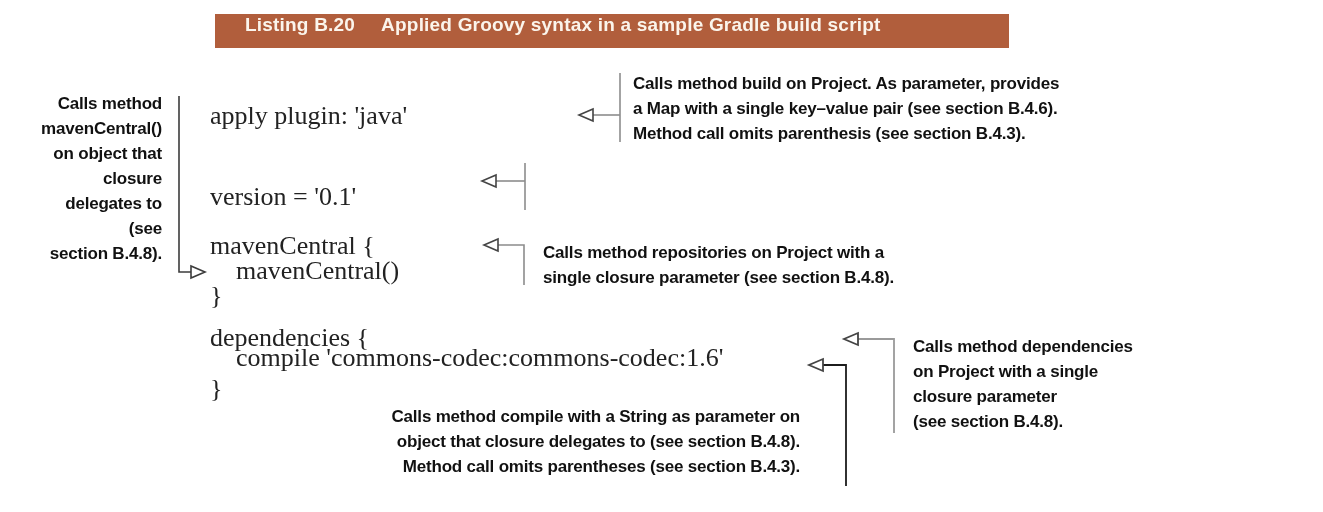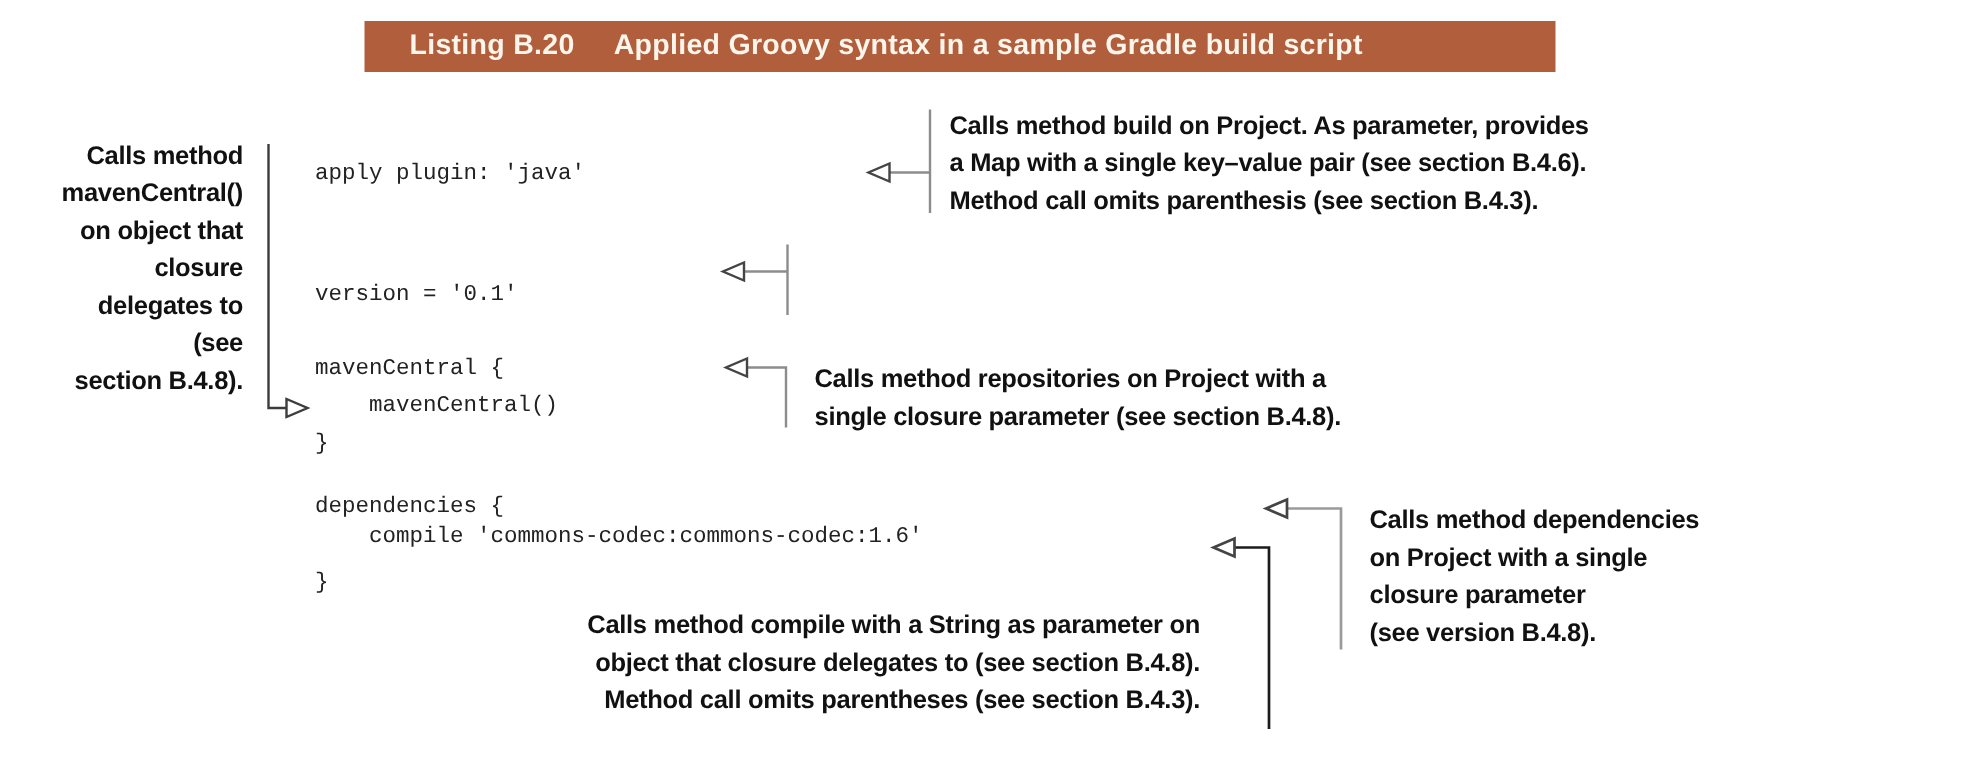--- a/index.html
+++ b/index.html
@@ -7,30 +7,30 @@
     position:relative;
     width:1323px;height:512px;
     background:#ffffff;
     font-family:"Liberation Sans",sans-serif;
     overflow:hidden;
   }
   
   .banner{
     position:absolute;left:215px;top:14px;width:794px;height:34px;
     background:#b15e3c;color:#fbf5ec;
-    display:flex;align-items:center;
-    font-weight:bold;font-size:19px;letter-spacing:.2px;margin-left:28px;
+    display:flex;align-items:flex-start;
+    font-weight:bold;font-size:19px;letter-spacing:.2px;
   }
   .banner .label{margin-left:30px;white-space:pre;}
   .banner .title{margin-left:26px;white-space:pre;}
   
   .code-line{
     position:absolute;left:210px;
-    font-family:Liberation Mono, monospace;
-    font-size:15px;line-height:26px;color:#222222;
+    font-family:Liberation Serif, serif;
+    font-size:26px;line-height:26px;color:#222222;
     white-space:pre;
   }
   
   .ann{
     position:absolute;
     font-weight:bold;font-size:17px;line-height:25px;color:#111111;
     white-space:pre-line;letter-spacing:-0.2px;
   }
   .ann.right{text-align:right;}
   
@@ -104,19 +104,19 @@
 a Map with a single key–value pair (see section B.4.6).
 Method call omits parenthesis (see section B.4.3).</div>
 
 
   <div class="ann" style="left:543px;top:240px;width:480px;">Calls method repositories on Project with a
 single closure parameter (see section B.4.8).</div>
 
   <div class="ann" style="left:913px;top:334px;width:290px;">Calls method dependencies
 on Project with a single
 closure parameter
-(see version B.4.8).</div>
+(see section B.4.8).</div>
 
   <div class="ann right" style="left:300px;top:404px;width:500px;">Calls method compile with a String as parameter on
 object that closure delegates to (see section B.4.8).
 Method call omits parentheses (see section B.4.3).</div>
 
 </div>
 
 </body></html>

